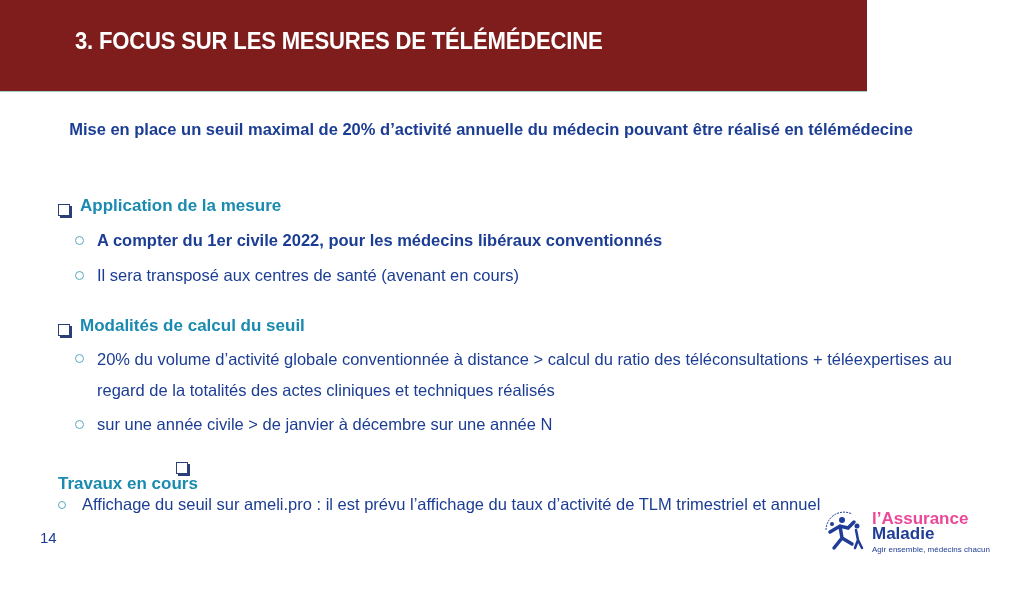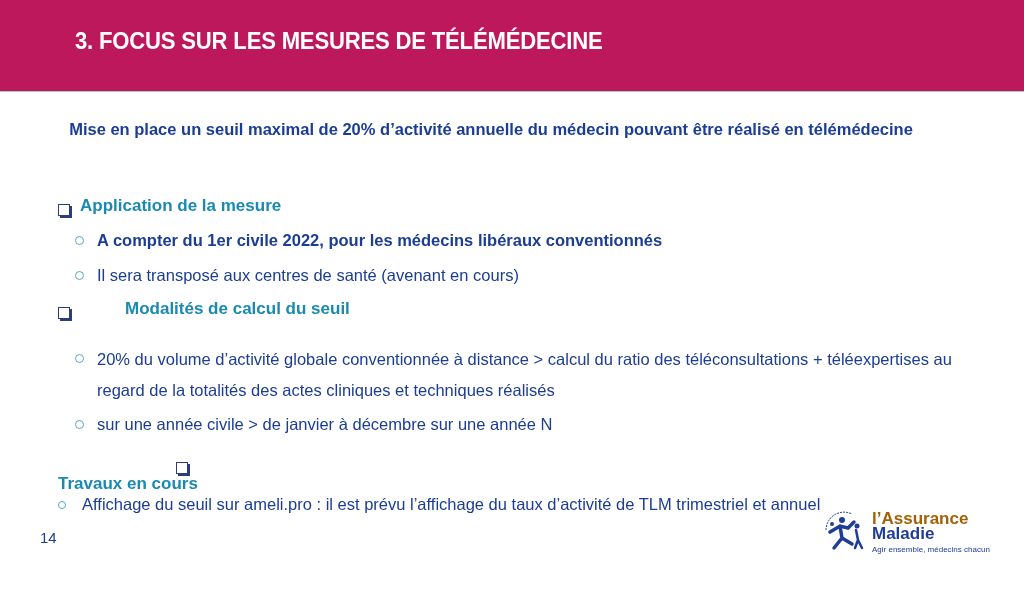--- a/index.html
+++ b/index.html
@@ -2,22 +2,22 @@
 <html><head>
   <meta charset="utf-8">
   <style>
     html, body { margin: 0; padding: 0; }
     body {
       width: 1024px; height: 593px; position: relative; overflow: hidden;
       background: #ffffff;
       font-family: "Liberation Sans", sans-serif;
     }
     .header {
-      position: absolute; left: 0; top: 0; width: 1024px; height: 91px;
-      background: #be185d;
+      position: absolute; left: 0; top: 0; width: 867px; height: 91px;
+      background: #7f1d1d;
       border-bottom: 1px solid #9fcfc6;
     }
     .header-title {
       position: absolute; left: 75px; top: 27px;
       color: #ffffff; font-size: 24px; font-weight: bold;
       letter-spacing: -0.2px;
       transform: scaleX(0.92); transform-origin: left center;
     }
     .intro {
       position: absolute; left: 41px; top: 118px; width: 900px;
@@ -43,21 +43,21 @@
     }
     .bullet .txt { display: block; }
     .bold { font-weight: bold; }
     .page-num {
       position: absolute; left: 40px; top: 529px; font-size: 15px; color: #1c3d94;
     }
     .logo {
       position: absolute; left: 822px; top: 510px; width: 160px; height: 50px;
     }
     .logo-text1 {
-      position: absolute; left: 50px; top: 0px; color: #a16207;
+      position: absolute; left: 50px; top: 0px; color: #ec4899;
       font-size: 17px; font-weight: bold; line-height: 17px;
     }
     .logo-text2 {
       position: absolute; left: 50px; top: 15px; color: #1f3d96;
       font-size: 17px; font-weight: bold; line-height: 17px;
     }
     .logo-tag {
       position: absolute; left: 50px; top: 35px; color: #1f3d96;
       font-size: 8px; white-space: nowrap;
     }
@@ -77,21 +77,21 @@
 </div>
 <div class="bullet bold" style="left:75px; top:226px; width:900px;">
   <span class="ring"></span>
   <span class="txt" style="margin-left:22px;">A compter du 1er  civile 2022, pour les médecins libéraux conventionnés</span>
 </div>
 <div class="bullet" style="left:75px; top:261px; width:900px;">
   <span class="ring"></span>
   <span class="txt" style="margin-left:22px;">Il sera transposé aux centres de santé (avenant en cours)</span>
 </div>
 
-<div class="section" style="top:299px;gap:45px;">
+<div class="section" style="top:316px;">
   <span class="checkbox"></span>
   <span>Modalités de calcul du seuil</span>
 </div>
 <div class="bullet" style="left:75px; top:344px; width:880px;">
   <span class="ring"></span>
   <span class="txt" style="margin-left:22px; line-height:31px;">20% du volume d’activité globale conventionnée à distance &gt; calcul du ratio des téléconsultations + téléexpertises au regard de la totalités des actes cliniques et techniques réalisés</span>
 </div>
 <div class="bullet" style="left:75px; top:410px; width:900px;">
   <span class="ring"></span>
   <span class="txt" style="margin-left:22px;">sur une année civile &gt; de janvier à décembre sur une année N</span>

